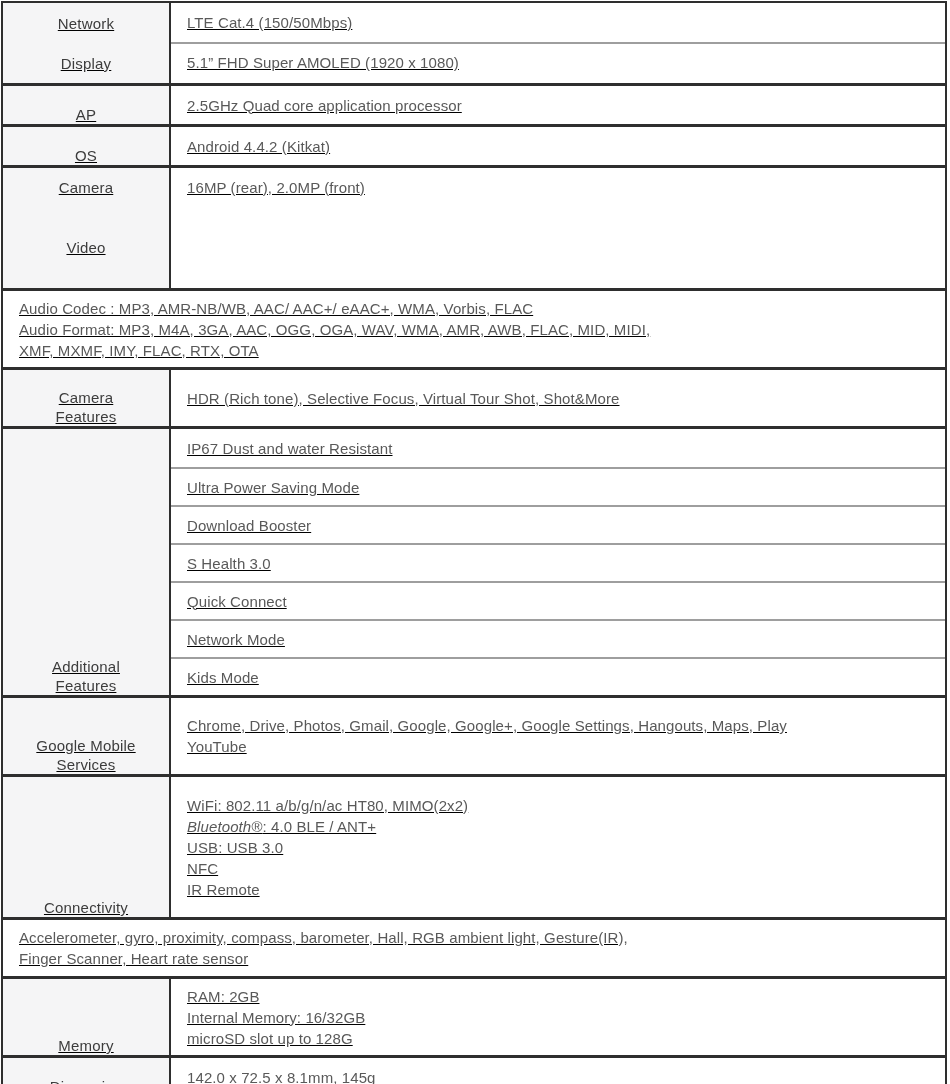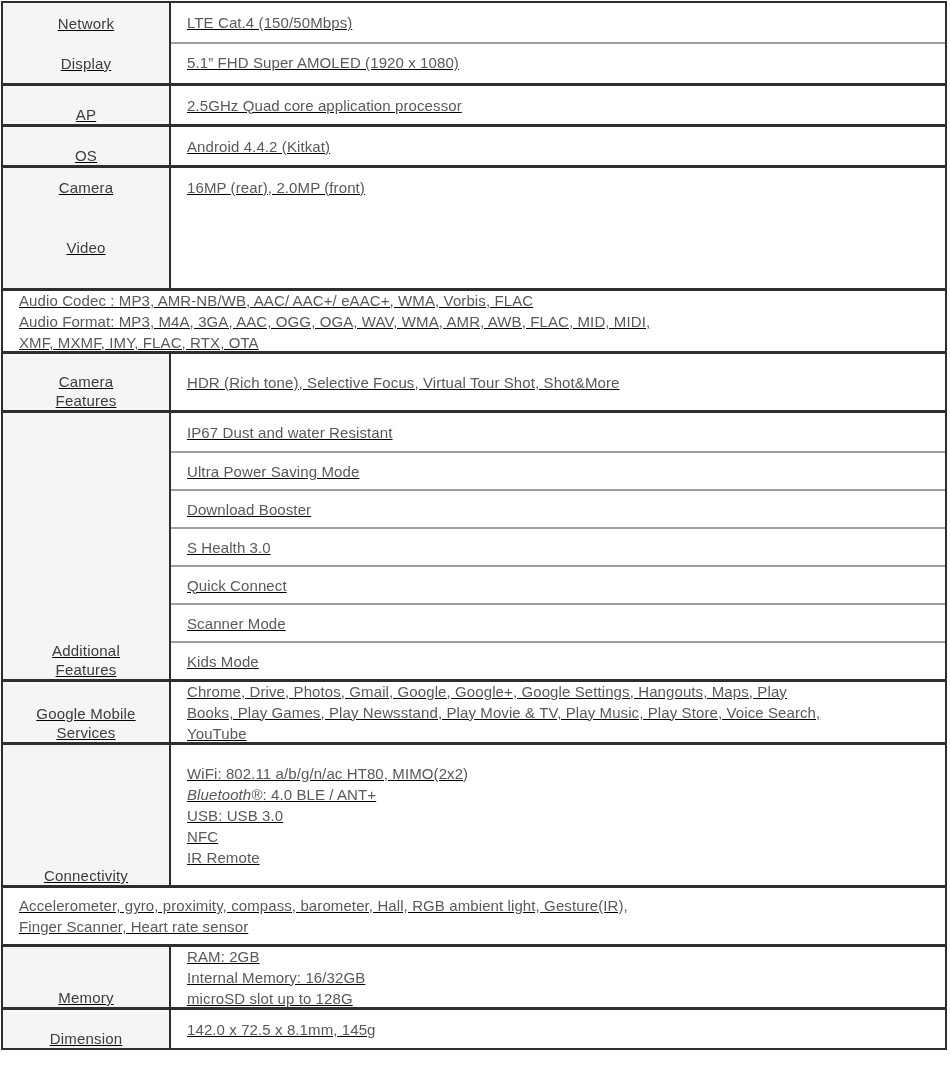--- a/index.html
+++ b/index.html
@@ -29,21 +29,21 @@
   .slot { display: flex; flex-direction: column; align-items: center; justify-content: center; width: 100%; }
   .s40 { height: 40px; } .s39 { height: 39px; } .s81 { height: 81px; }
   .label { font-size: 15px; color: #3c3c3c; line-height: 19px; letter-spacing: 0.2px; }
   .vcol { flex: 1; min-width: 0; display: flex; flex-direction: column; background: #ffffff; }
   .row {
     display: flex; flex-direction: column; justify-content: center;
     padding: 0 14px 0 16px;
   }
   .row + .row { border-top: 2px solid #9e9e9e; }
   .h38 { height: 38px; } .h39 { height: 39px; } .h56 { height: 56px; }
-  .h76 { height: 60px; padding-left: 16px; } .h80 { height: 80px; } .h116 { height: 140px; }
+  .h76 { height: 76px; padding-left: 16px; } .h80 { height: 80px; } .h116 { height: 140px; }
   .val { font-size: 15px; color: #595959; line-height: 21px; letter-spacing: 0.1px; white-space: nowrap; }
   .italic { font-style: italic; }
 </style>
 </head>
 <body>
 
 <div class="spec-table">
 
   <div class="group">
     <div class="lcol stacked">
@@ -139,37 +139,36 @@
       <div class="row h38">
         <div class="val">Download Booster</div>
       </div>
       <div class="row h38">
         <div class="val">S Health 3.0</div>
       </div>
       <div class="row h38">
         <div class="val">Quick Connect</div>
       </div>
       <div class="row h38">
-        <div class="val">Scanner Mode</div>
+        <div class="val">Network Mode</div>
       </div>
       <div class="row h38">
         <div class="val">Kids Mode</div>
       </div>
     </div>
   </div>
 
   <div class="group">
     <div class="lcol">
       <span class="label">Google Mobile</span>
       <span class="label">Services</span>
     </div>
     <div class="vcol">
       <div class="row h76">
         <div class="val">Chrome, Drive, Photos, Gmail, Google, Google+, Google Settings, Hangouts, Maps, Play</div>
-        <div class="val">Books, Play Games, Play Newsstand, Play Movie &amp; TV, Play Music, Play Store, Voice Search,</div>
         <div class="val">YouTube</div>
       </div>
     </div>
   </div>
 
   <div class="group">
     <div class="lcol">
       <span class="label">Connectivity</span>
     </div>
     <div class="vcol">

